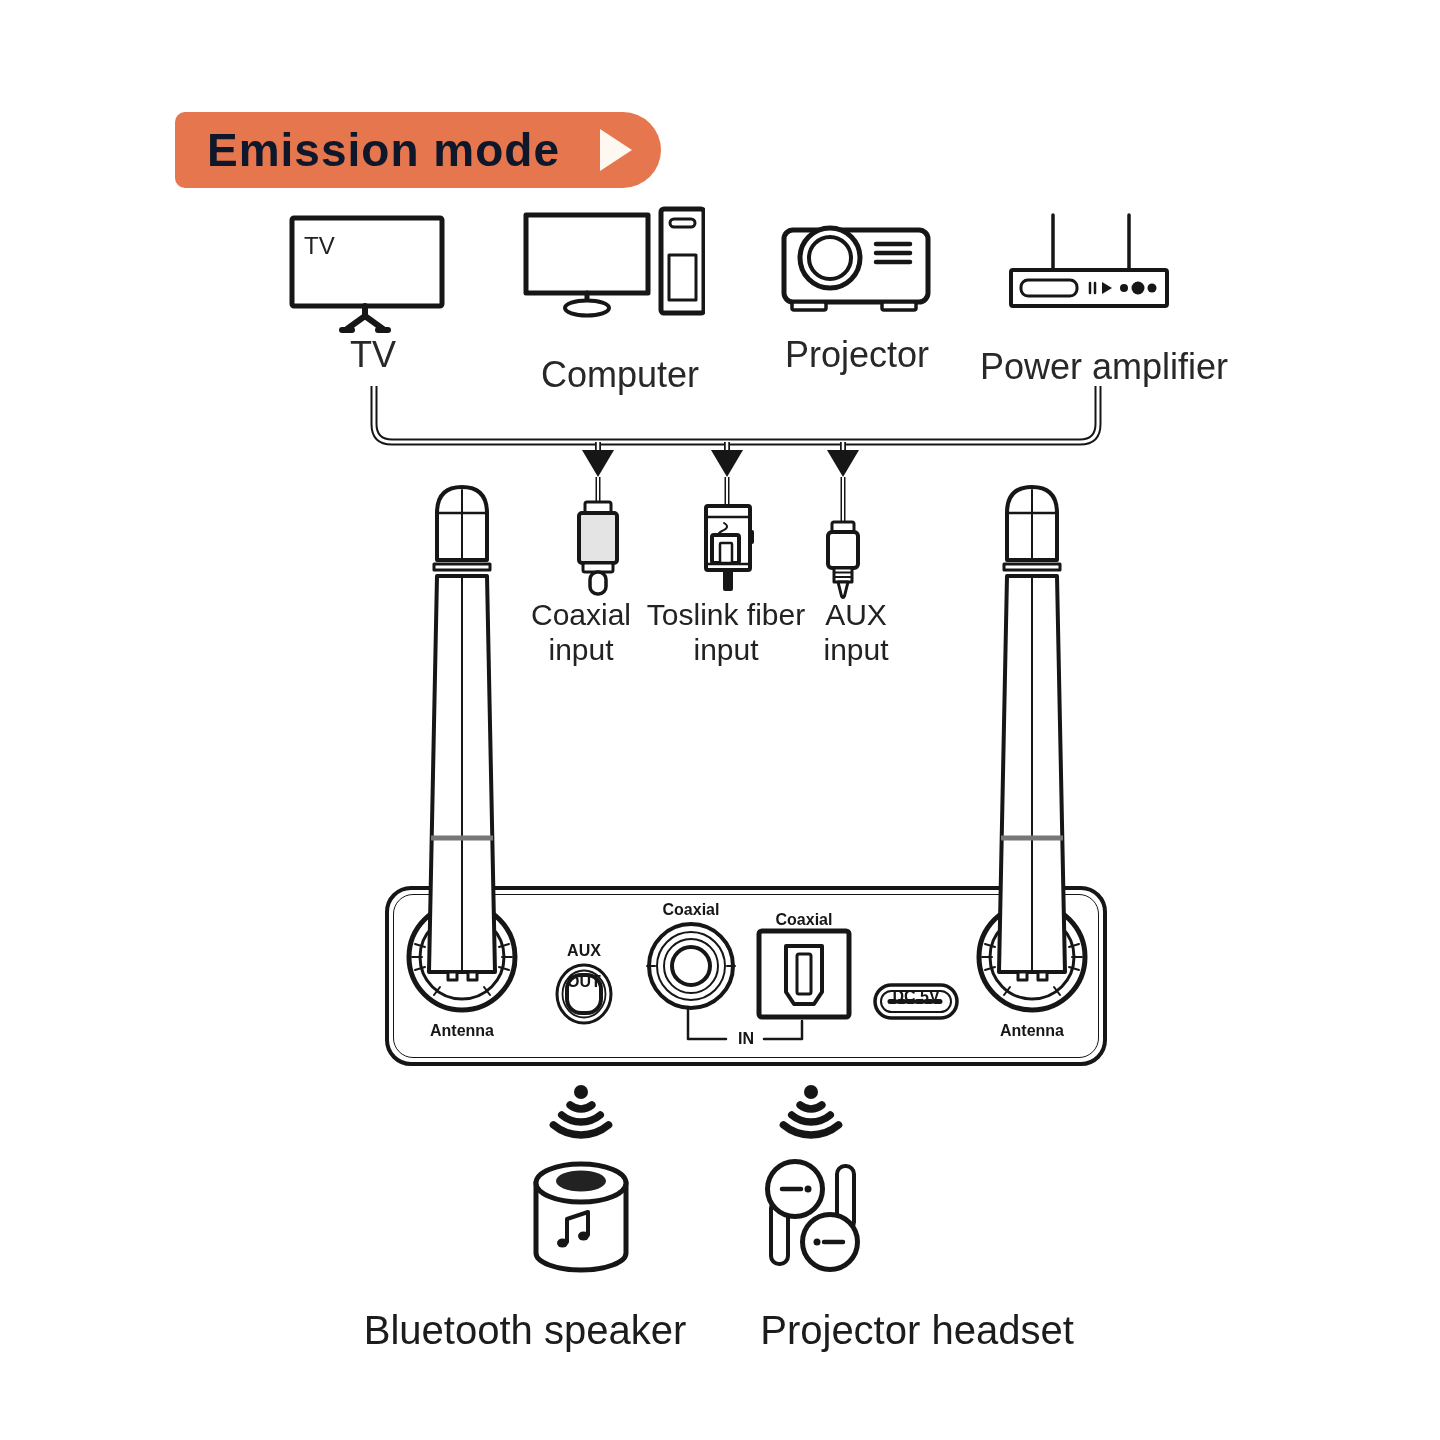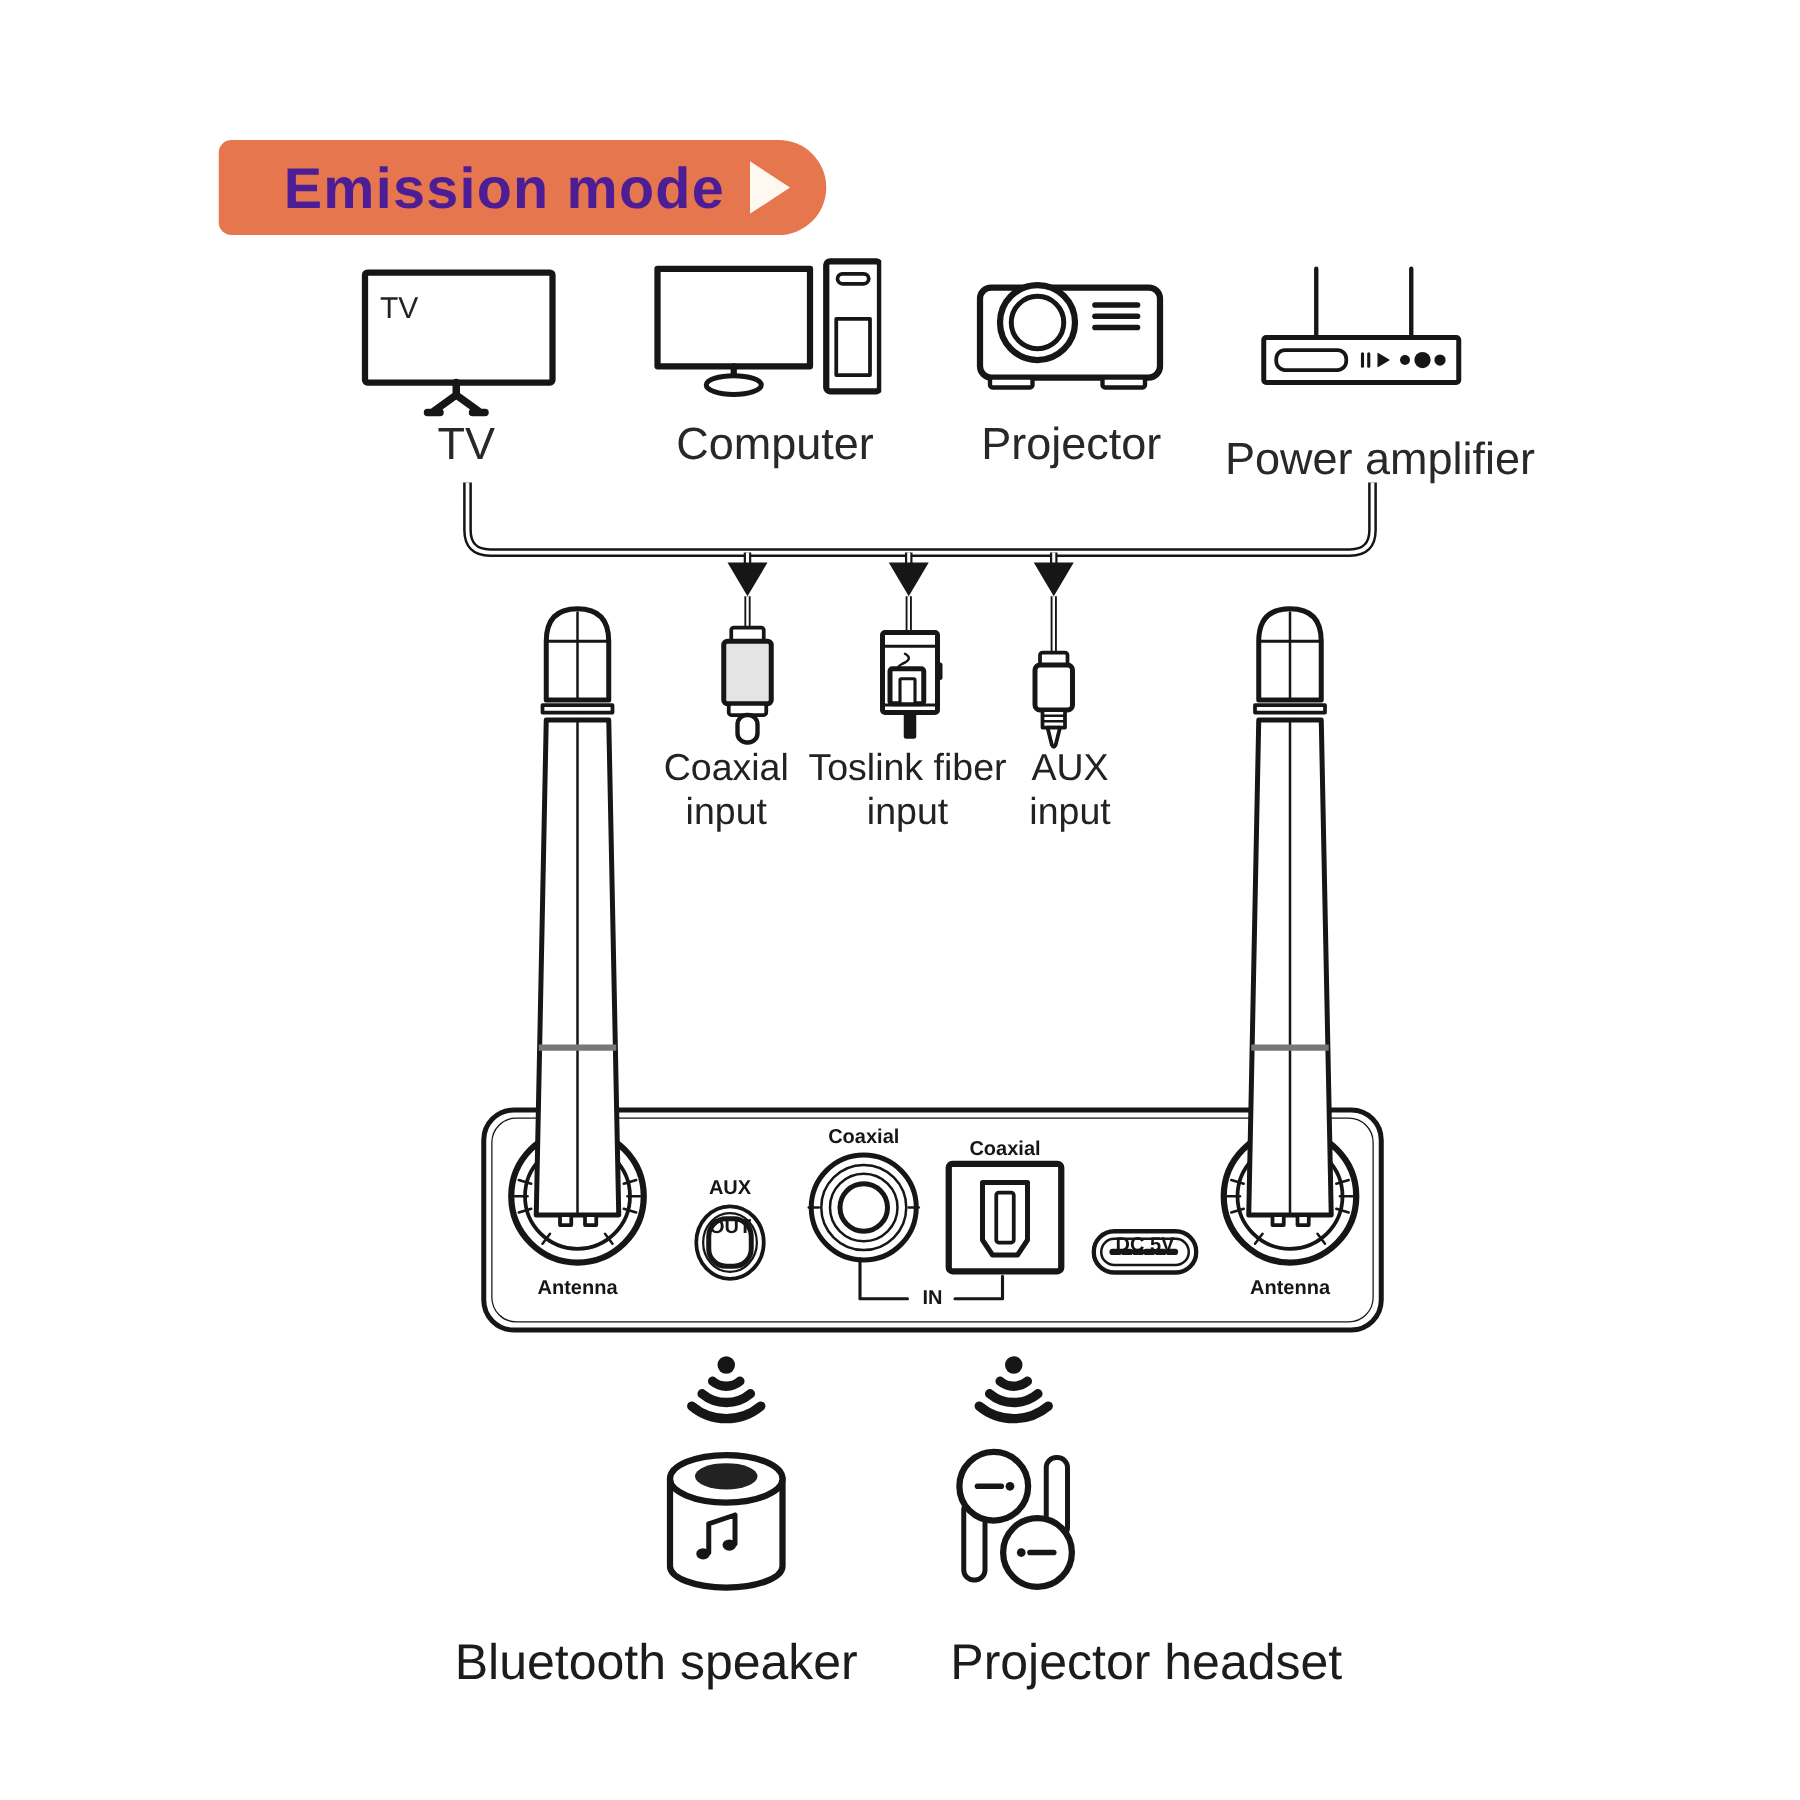--- a/index.html
+++ b/index.html
@@ -9,21 +9,21 @@
   }
   .abs{position:absolute;}
   
   .banner{
     left:175px;top:112px;width:486px;height:76px;
     background:var(--accent,#e5764d);
     border-radius:10px 38px 38px 10px;
   }
   .banner-title{
     position:absolute;left:32px;top:0;line-height:76px;
-    font-size:46px;font-weight:bold;color:#4c1d95;letter-spacing:1px;white-space:nowrap;margin-left:20px;
+    font-size:46px;font-weight:bold;color:#0f172a;letter-spacing:1px;white-space:nowrap;
   }
   .banner-play{
     position:absolute;left:425px;top:17px;width:0;height:0;
     border-left:32px solid #fff8f0;border-top:21px solid transparent;border-bottom:21px solid transparent;
   }
   
   .lbl{transform:translateX(-50%);text-align:center;white-space:nowrap;}
   .dev-lbl{font-size:36px;color:#282828;}
   .cab-lbl{font-size:30px;line-height:35px;color:#222;}
   .port-lbl{font-size:16px;font-weight:bold;color:var(--ink,#161616);}
@@ -87,21 +87,21 @@
     <rect class="sw" x="16" y="68" width="56" height="16" rx="7" stroke-width="3"></rect>
     <line class="s" x1="85" y1="71" x2="85" y2="81" stroke-width="2.5"></line>
     <line class="s" x1="90" y1="71" x2="90" y2="81" stroke-width="2.5"></line>
     <polygon class="f" points="97,70 97,82 107,76"></polygon>
     <circle class="f" cx="119" cy="76" r="4"></circle>
     <circle class="f" cx="133" cy="76" r="6.5"></circle>
     <circle class="f" cx="147" cy="76" r="4.5"></circle>
   </svg>
 
   <div class="abs lbl dev-lbl" style="left:373px;top:334px">TV</div>
-  <div class="abs lbl dev-lbl" style="left:620px;top:334px">Computer</div>
+  <div class="abs lbl dev-lbl" style="left:620px;top:354px">Computer</div>
   <div class="abs lbl dev-lbl" style="left:857px;top:334px">Projector</div>
   <div class="abs lbl dev-lbl" style="left:1104px;top:346px">Power amplifier</div>
 
   <svg class="abs" style="left:360px;top:378px" width="760" height="150">
     <path class="tube-o" stroke-width="7" d="M14,8 V46 Q14,64 32,64 H720 Q738,64 738,46 V8"></path>
     <path class="tube-i" stroke-width="3" d="M14,8 V46 Q14,64 32,64 H720 Q738,64 738,46 V8"></path>
     <line class="tube-o" x1="238" y1="64" x2="238" y2="76" stroke-width="6"></line>
     <line class="tube-i" x1="238" y1="64" x2="238" y2="76" stroke-width="2.5"></line>
     <line class="tube-o" x1="367" y1="64" x2="367" y2="76" stroke-width="6"></line>
     <line class="tube-i" x1="367" y1="64" x2="367" y2="76" stroke-width="2.5"></line>

